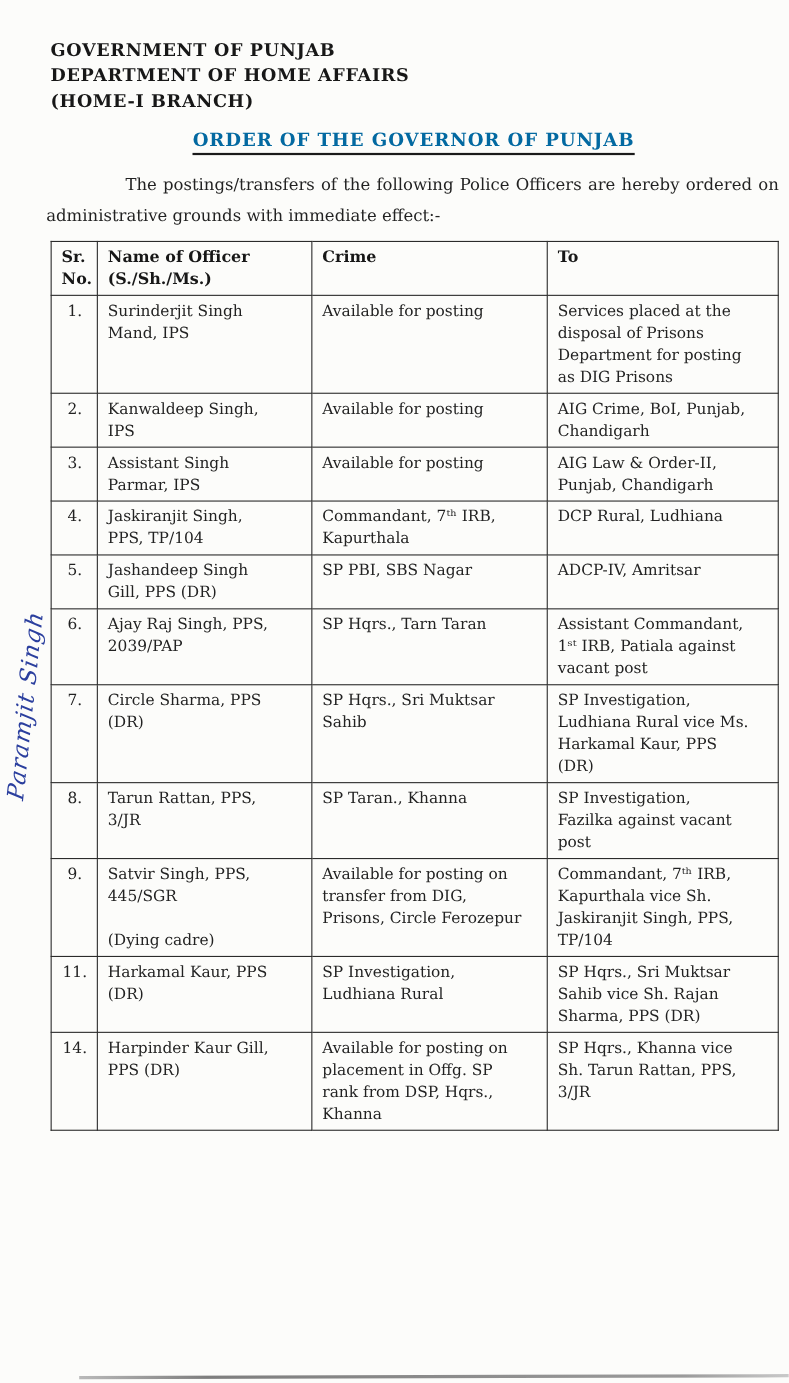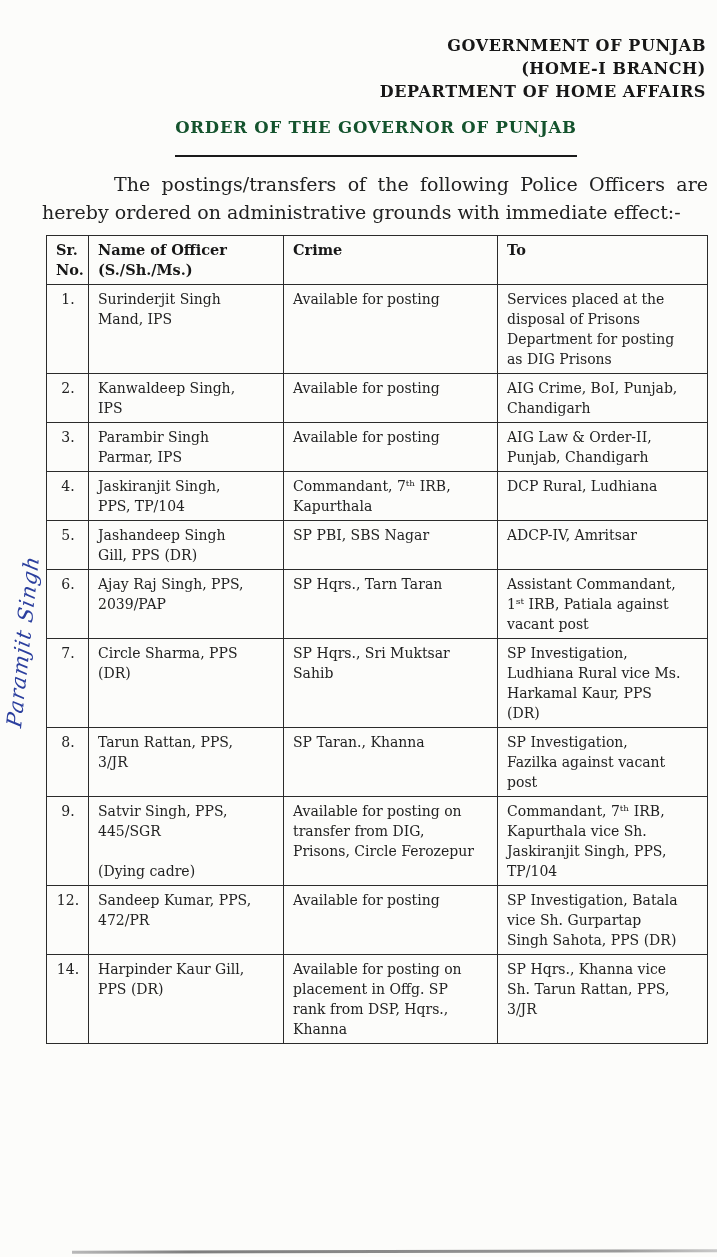--- a/index.html
+++ b/index.html
@@ -7,35 +7,35 @@
     width:717px;height:1257px;
     background:#fcfcfa;
     font-family:"DejaVu Serif","Liberation Serif",serif;
     color:#1e1e1e;
     position:relative;
     overflow:hidden;
   }
   .doc{position:absolute;left:0;top:0;width:717px;height:1257px;}
   .letterhead{
     width:660px;margin:34px auto 0 46px;
-    text-align:right;
+    text-align:left;
   }
   .letterhead .hline{
     font-weight:700;font-size:16px;line-height:23px;letter-spacing:.6px;
     color:#171717;
   }
   .order-title-wrap{width:660px;margin:15px auto 0 46px;text-align:center;}
   .order-title{
     display:inline-block;
-    font-weight:700;font-size:16.5px;letter-spacing:.8px;color:#14532d;
-    border-bottom:2.2px solid #1a1a1a;padding-bottom:18px;text-align:right;
+    font-weight:700;font-size:16.5px;letter-spacing:.8px;color:#0369a1;
+    border-bottom:2.2px solid #1a1a1a;padding-bottom:2px;text-align:right;
   }
   .intro{
     width:666px;margin:13px 0 0 42px;
-    font-size:19px;line-height:28px;
+    font-size:15px;line-height:28px;
     text-align:justify;text-indent:72px;
     color:#222;
   }
   table.transfer{
     margin:9px 0 0 46px;
     border-collapse:collapse;
     width:661px;
     table-layout:fixed;
   }
   table.transfer th, table.transfer td{
@@ -74,22 +74,22 @@
     transform:rotate(-0.15deg);
   }
 </style>
 </head>
 <body>
 
 <div class="doc">
 
   <div class="letterhead">
     <div class="hline">GOVERNMENT OF PUNJAB</div>
+    <div class="hline">DEPARTMENT OF HOME AFFAIRS</div>
     <div class="hline">(HOME-I BRANCH)</div>
-    <div class="hline">DEPARTMENT OF HOME AFFAIRS</div>
   </div>
 
   <div class="order-title-wrap">
     <span class="order-title">ORDER OF THE GOVERNOR OF PUNJAB</span>
   </div>
 
   <p class="intro">The postings/transfers of the following Police Officers are hereby ordered on administrative grounds with immediate effect:-</p>
 
   <table class="transfer">
     <colgroup>
@@ -122,21 +122,21 @@
         <tr>
     <td class="sr">2.</td>
     <td>Kanwaldeep Singh,
 IPS</td>
     <td>Available for posting</td>
     <td>AIG Crime, BoI, Punjab,
 Chandigarh</td>
   </tr>
         <tr>
     <td class="sr">3.</td>
-    <td>Parambir Singh
+    <td>Assistant Singh
 Parmar, IPS</td>
     <td>Available for posting</td>
     <td>AIG Law &amp; Order-II,
 Punjab, Chandigarh</td>
   </tr>
         <tr>
     <td class="sr">4.</td>
     <td>Jaskiranjit Singh,
 PPS, TP/104</td>
     <td>Commandant, 7ᵗʰ IRB,
@@ -187,27 +187,28 @@
 (Dying cadre)</td>
     <td>Available for posting on
 transfer from DIG,
 Prisons, Circle Ferozepur</td>
     <td>Commandant, 7ᵗʰ IRB,
 Kapurthala vice Sh.
 Jaskiranjit Singh, PPS,
 TP/104</td>
   </tr>
         <tr>
-    <td class="sr">12.</td>
-    <td>Sandeep Kumar, PPS,
-472/PR</td>
-    <td>Available for posting</td>
-    <td>SP Investigation, Batala
-vice Sh. Gurpartap
-Singh Sahota, PPS (DR)</td>
+    <td class="sr">11.</td>
+    <td>Harkamal Kaur, PPS
+(DR)</td>
+    <td>SP Investigation,
+Ludhiana Rural</td>
+    <td>SP Hqrs., Sri Muktsar
+Sahib vice Sh. Rajan
+Sharma, PPS (DR)</td>
   </tr>
         <tr>
     <td class="sr">14.</td>
     <td>Harpinder Kaur Gill,
 PPS (DR)</td>
     <td>Available for posting on
 placement in Offg. SP
 rank from DSP, Hqrs.,
 Khanna</td>
     <td>SP Hqrs., Khanna vice

